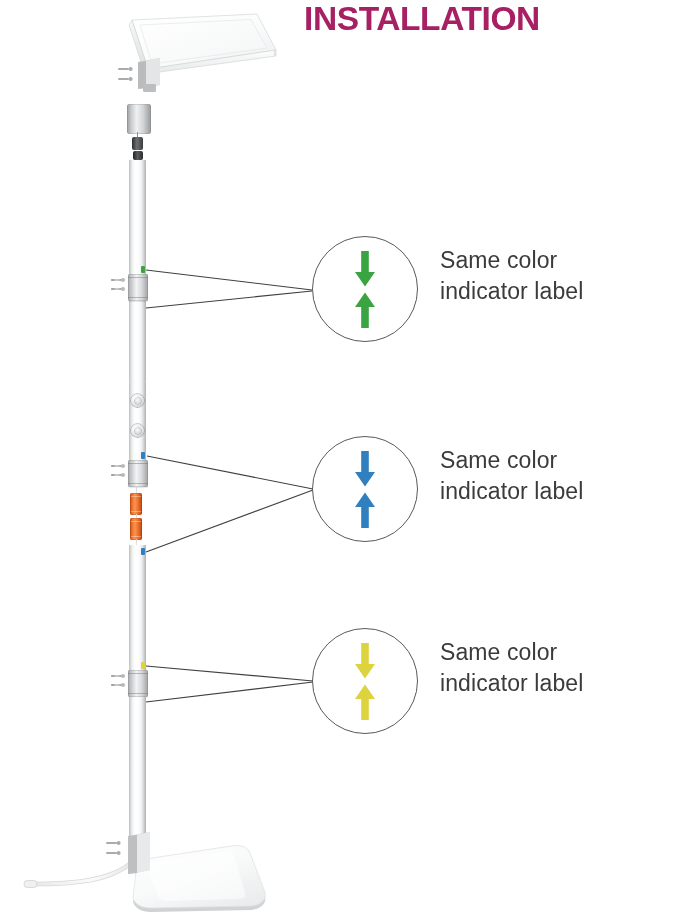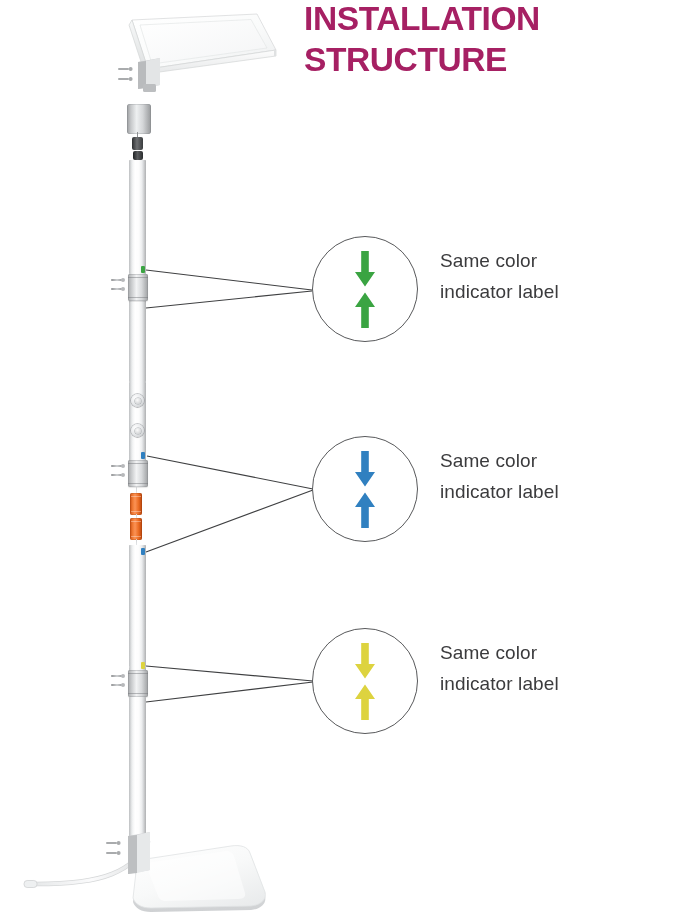--- a/index.html
+++ b/index.html
@@ -89,35 +89,34 @@
 
   
   .callout{position:absolute;height:110px;}
   .bubble{position:absolute;left:0;top:0;width:106px;height:106px;border-radius:50%;
      border:1.4px solid #58595b;background:#ffffff;box-sizing:border-box;}
   .arrows{position:absolute;left:0;top:0;width:106px;height:106px;
      display:flex;flex-direction:column;align-items:center;
      justify-content:center;gap:5px;}
   .arw{width:22px;height:36px;display:block;}
   .calabel{position:absolute;left:128px;top:9px;width:215px;
-     font-size:19px;line-height:31px;color:#3b3b3d;letter-spacing:.1px;}
+     font-size:23px;line-height:31px;color:#3b3b3d;letter-spacing:.1px;}
   .calabel span{display:block;white-space:nowrap;}
 
   
   .leaders{position:absolute;left:0;top:0;width:679px;height:918px;
      pointer-events:none;}
 </style>
 </head>
 <body>
 
 <div class="stage">
 
   <div class="title">
     <span class="ln">INSTALLATION</span>
-    <span class="ln">STRUCTURE</span>
   </div>
 
   <div class="head-wrap">
     <svg width="190" height="86" viewBox="0 0 190 86">
       <defs>
         <linearGradient id="gTop" x1="0" y1="0" x2="1" y2="1">
           <stop offset="0" stop-color="#ffffff"></stop>
           <stop offset="0.55" stop-color="#fafbfb"></stop>
           <stop offset="1" stop-color="#eceeef"></stop>
         </linearGradient>

